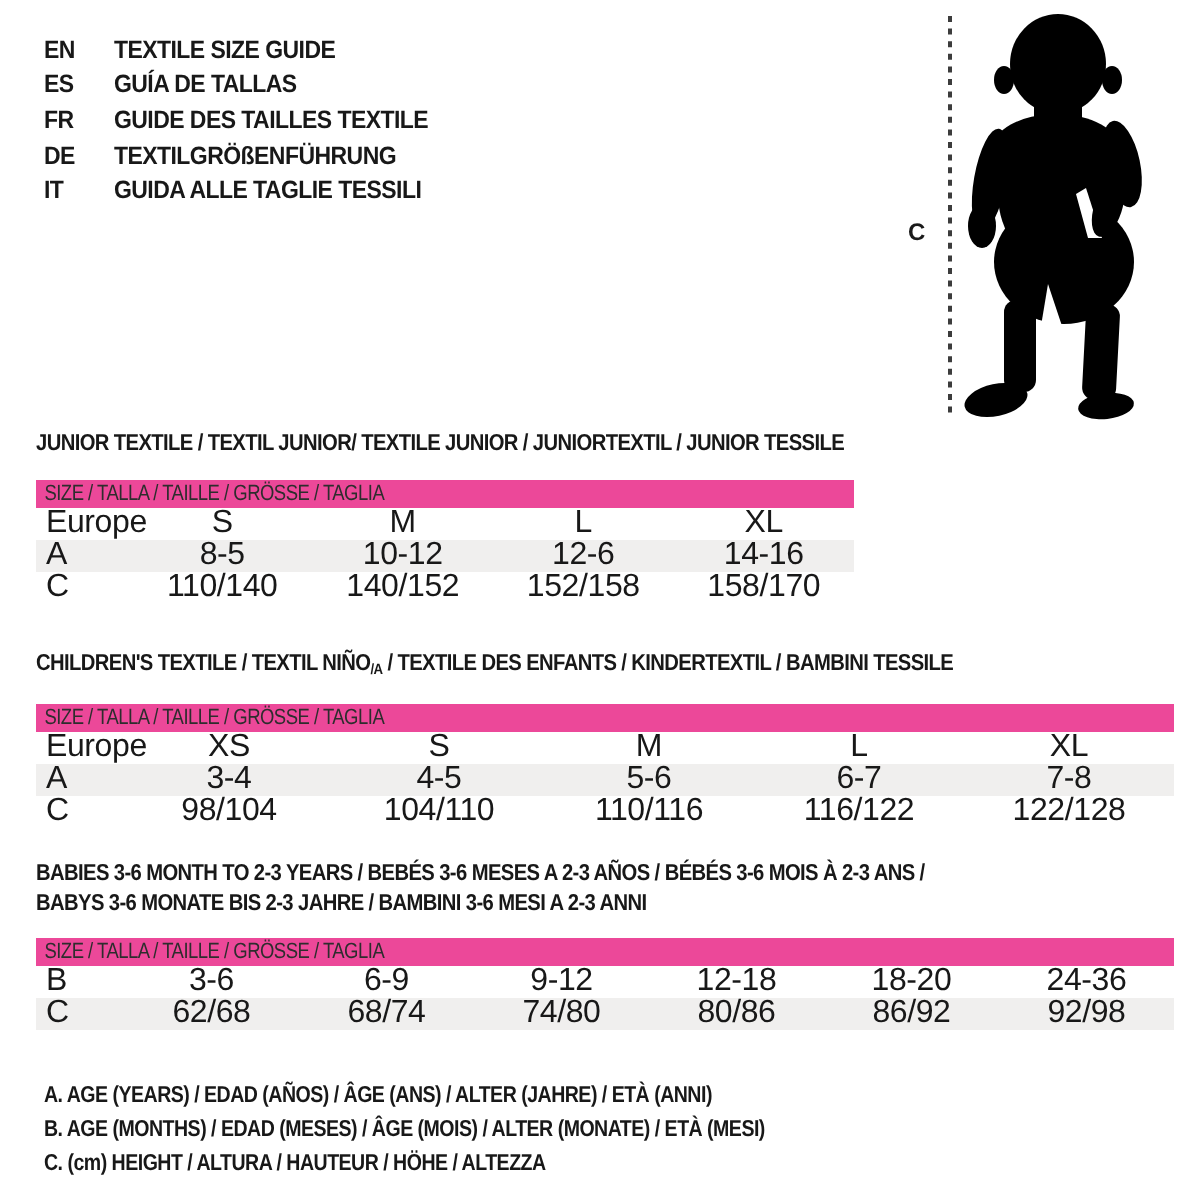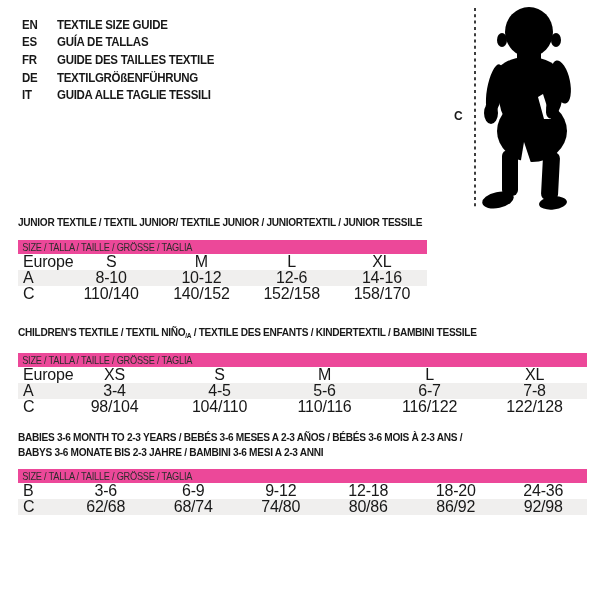--- a/index.html
+++ b/index.html
@@ -100,21 +100,21 @@
       </div>
       <div class="trow">
         <span class="lbl">Europe</span>
         <span class="val">S</span>
         <span class="val">M</span>
         <span class="val">L</span>
         <span class="val">XL</span>
       </div>
       <div class="trow striped">
         <span class="lbl">A</span>
-        <span class="val">8-10</span>
+        <span class="val">8-5</span>
         <span class="val">10-12</span>
         <span class="val">12-6</span>
         <span class="val">14-16</span>
       </div>
       <div class="trow">
         <span class="lbl">C</span>
         <span class="val">110/140</span>
         <span class="val">140/152</span>
         <span class="val">152/158</span>
         <span class="val">158/170</span>
@@ -176,14 +176,19 @@
         <span class="val">62/68</span>
         <span class="val">68/74</span>
         <span class="val">74/80</span>
         <span class="val">80/86</span>
         <span class="val">86/92</span>
         <span class="val">92/98</span>
       </div>
     </div>
   </div>
 
+  <div class="footnotes">
+    <div class="footnote">A. AGE (YEARS) / EDAD (AÑOS) / ÂGE (ANS) / ALTER (JAHRE) / ETÀ (ANNI)</div>
+    <div class="footnote">B. AGE (MONTHS) / EDAD (MESES) / ÂGE (MOIS) / ALTER (MONATE) / ETÀ (MESI)</div>
+    <div class="footnote">C. (cm) HEIGHT / ALTURA / HAUTEUR / HÖHE / ALTEZZA</div>
+  </div>
 
 </div>
 
 </body></html>

